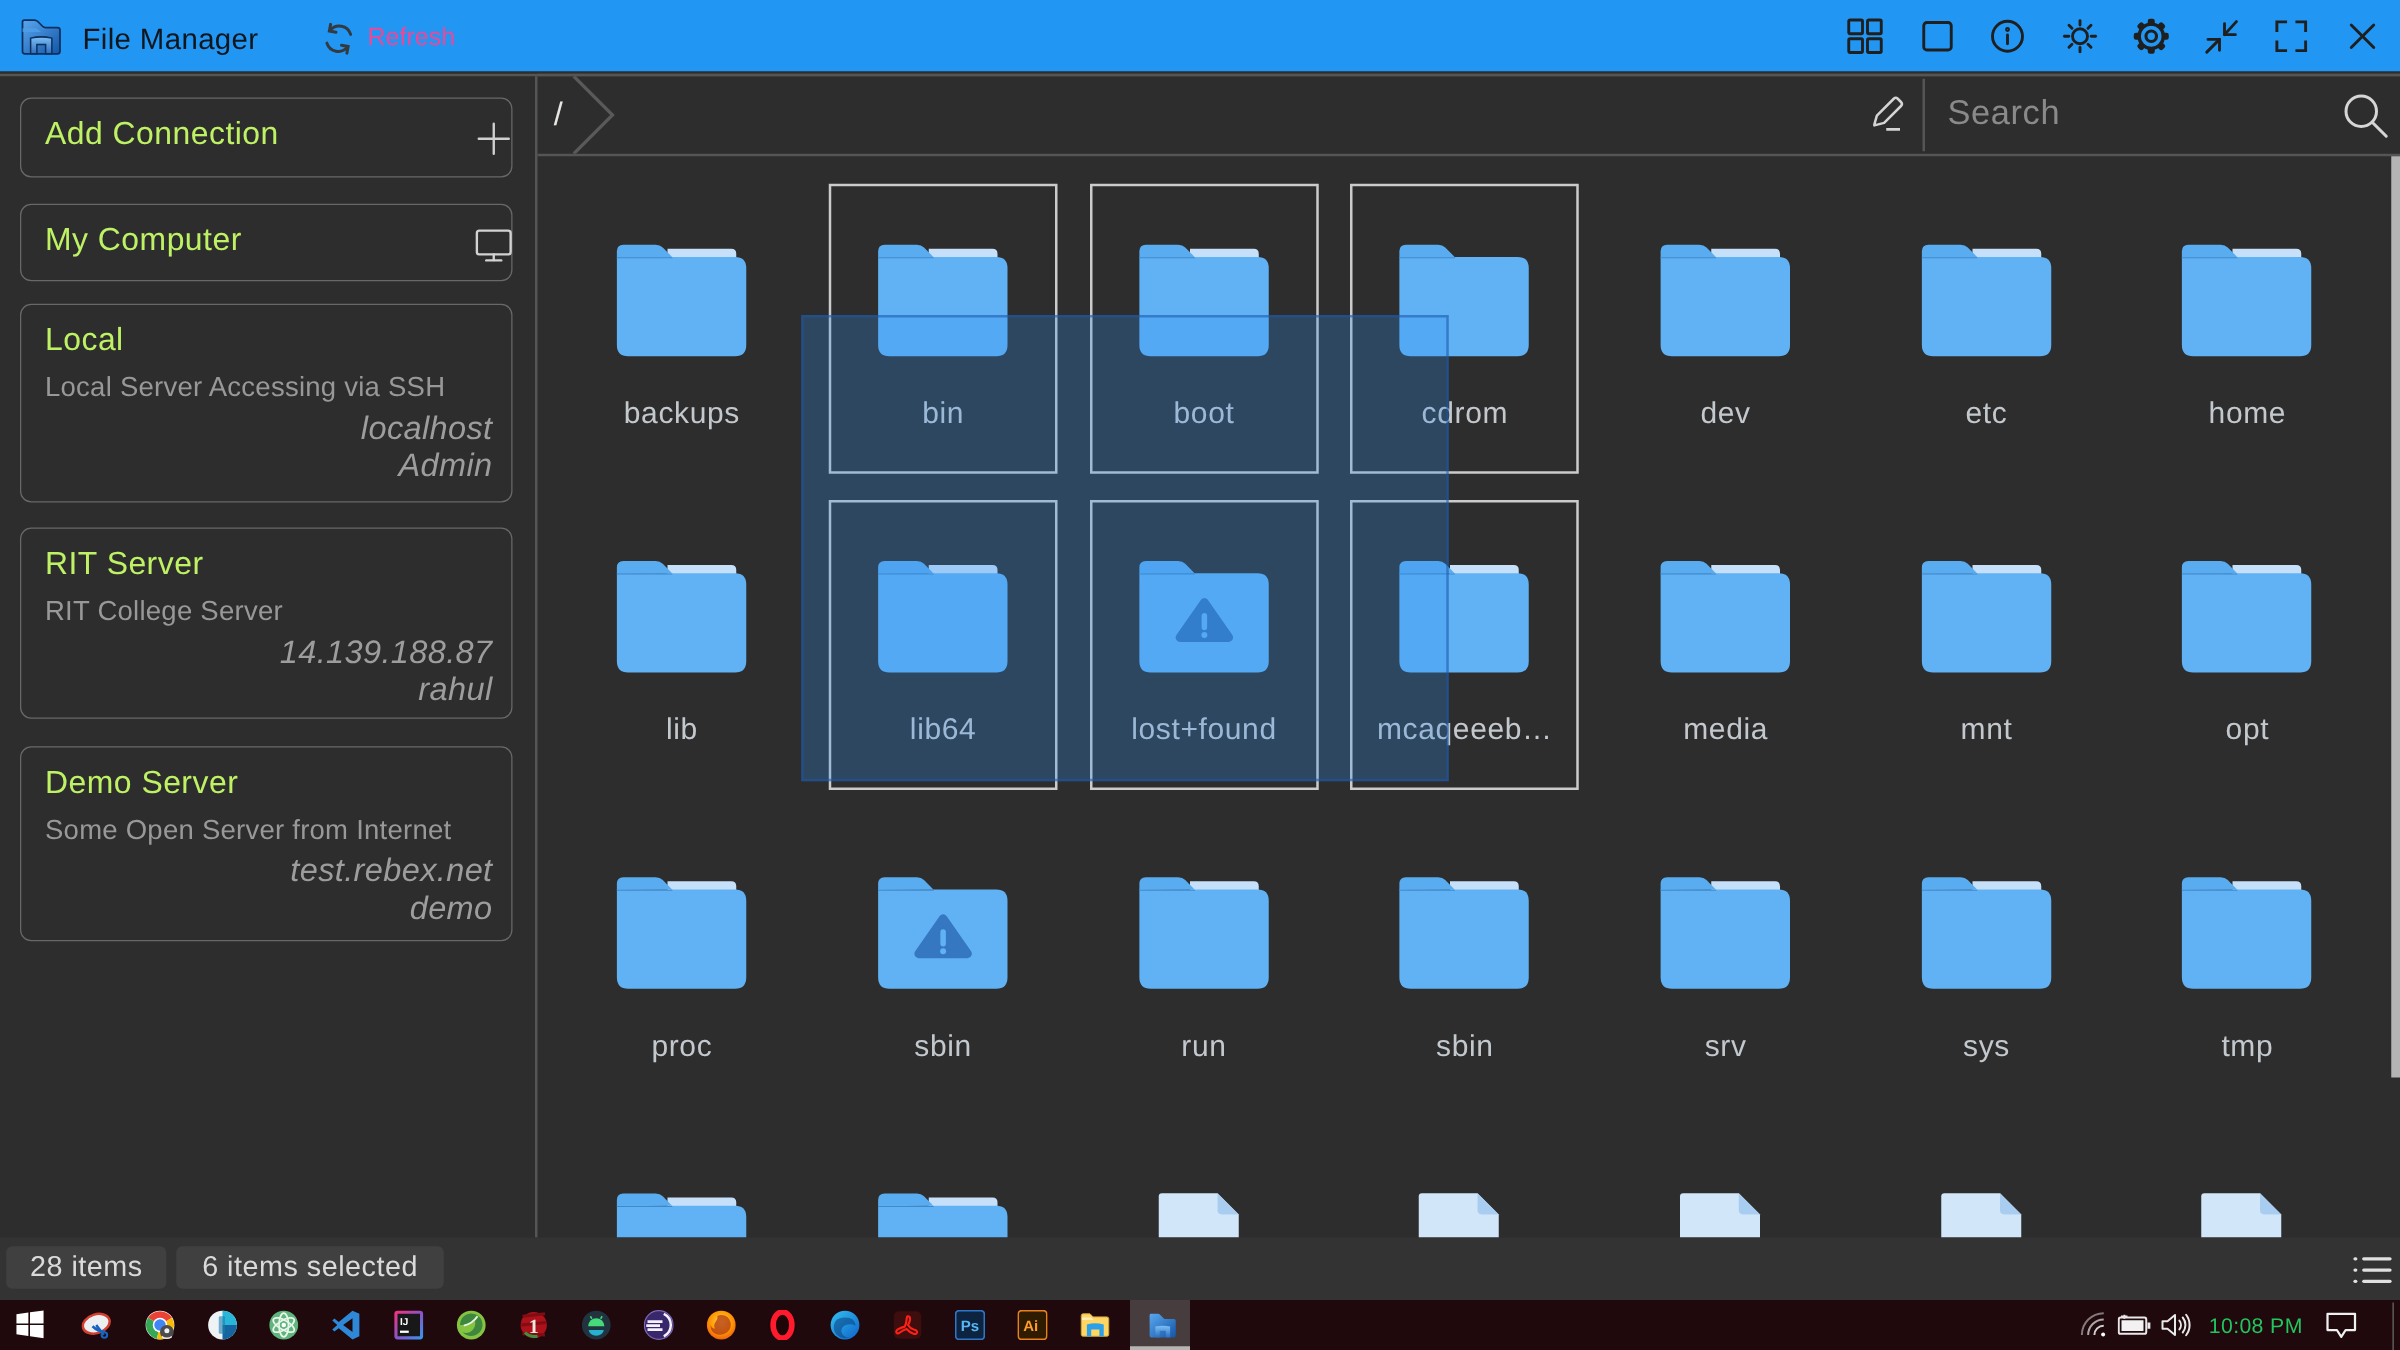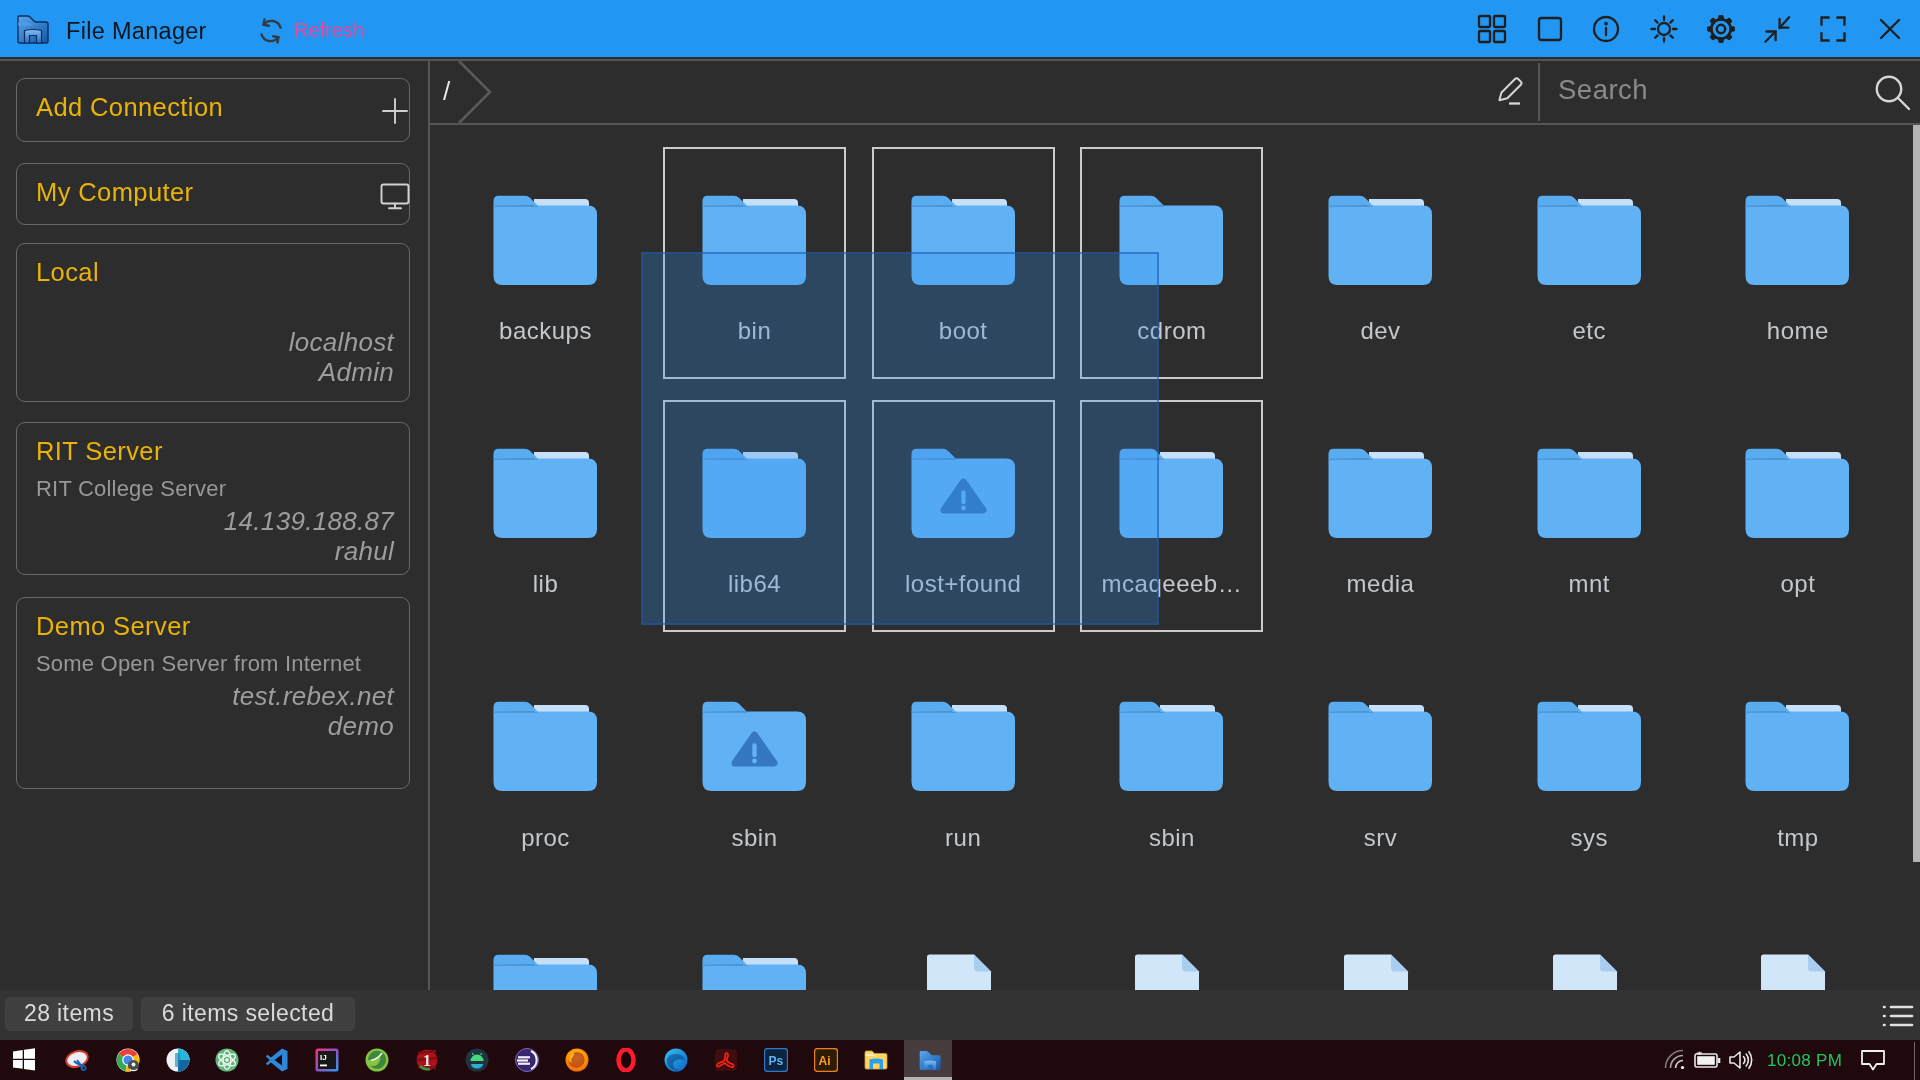--- a/index.html
+++ b/index.html
@@ -8,21 +8,21 @@
 
 #topbar { position:absolute; left:0; top:0; width:1920px; height:57px; background:#2196f3; }
 #appname { position:absolute; left:66px; top:18px; font-size:23.5px; color:#10161c;
   letter-spacing:0.3px; font-weight:500; }
 #refreshlbl { position:absolute; left:294px; top:18.5px; font-size:20px; color:#ec4899; }
 
 #topline { position:absolute; left:0; top:59px; width:1920px; height:2px; background:#555; }
 #vdiv { position:absolute; left:428px; top:61px; width:2px; height:929px; background:#555; }
 
 .card { position:absolute; left:16px; width:394px; border:1.5px solid #686868; border-radius:9px; }
-.card .t { position:absolute; left:19px; font-size:25.5px; color:#eab308; letter-spacing:0.4px;}
+.card .t { position:absolute; left:19px; font-size:25.5px; color:#bef264; letter-spacing:0.4px;}
 .card .d { position:absolute; left:19px; font-size:22px; color:#989898; letter-spacing:0.2px;}
 .card .v { position:absolute; right:15px; font-size:26px; font-style:italic; color:#9d9d9d; text-align:right; letter-spacing:0.3px;}
 
 #toolbar { position:absolute; left:430px; top:59px; width:1490px; height:66px;
   border-top:2px solid #555; border-bottom:2px solid #555; }
 #crumb { position:absolute; left:443px; top:76px; font-size:26px; color:#e8e6e2; }
 #searchph { position:absolute; left:1558px; top:74px; font-size:27.5px; color:#8a8a8a; letter-spacing:0.5px;}
 #srchdiv { position:absolute; left:1538px; top:63px; width:1.5px; height:58px; background:#555; }
 
 #mainclip { position:absolute; left:430px; top:125px; width:1634px; height:865px; overflow:hidden; }
@@ -147,30 +147,31 @@
     <svg class="abs" style="left:362px;top:18px" width="32" height="28" viewBox="0 0 32 28">
   <g stroke="#d2d2d2" stroke-width="1.9" fill="none" stroke-linecap="round">
   <rect x="2.5" y="2.5" width="27" height="19" rx="2"></rect>
         <line x1="16" y1="21.5" x2="16" y2="26"></line>
         <line x1="10" y1="26.3" x2="22" y2="26.3"></line>
       </g>
     </svg>
   </div>
 <div class="card" style="top:243px;height:159px">
     <div class="t" style="top:14px">Local</div>
+    <div class="d" style="top:52.5px">Local Server Accessing via SSH</div>
     <div class="v" style="top:83px">localhost</div>
     <div class="v" style="top:112.5px">Admin</div>
   </div>
 <div class="card" style="top:422px;height:153px">
     <div class="t" style="top:14px">RIT Server</div>
     <div class="d" style="top:52.5px">RIT College Server</div>
     <div class="v" style="top:83px">14.139.188.87</div>
     <div class="v" style="top:112.5px">rahul</div>
   </div>
-<div class="card" style="top:597px;height:192px">
+<div class="card" style="top:597px;height:156px">
     <div class="t" style="top:14px">Demo Server</div>
     <div class="d" style="top:52.5px">Some Open Server from Internet</div>
     <div class="v" style="top:83px">test.rebex.net</div>
     <div class="v" style="top:112.5px">demo</div>
   </div>
 <div id="toolbar"></div>
 <div id="crumb">/</div>
 <svg class="abs" style="left:456px;top:61px" width="42" height="62" viewBox="0 0 42 62">
     <polyline points="3,0 34,31 3,62" fill="none" stroke="#595959" stroke-width="2.6"></polyline>
   </svg>

